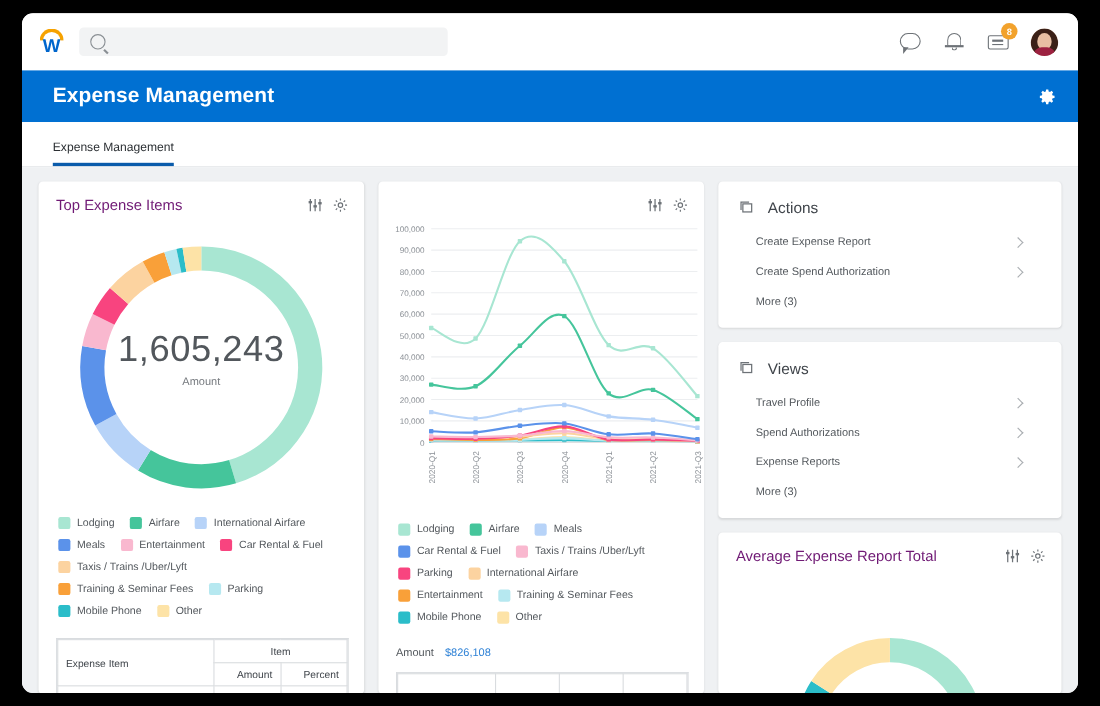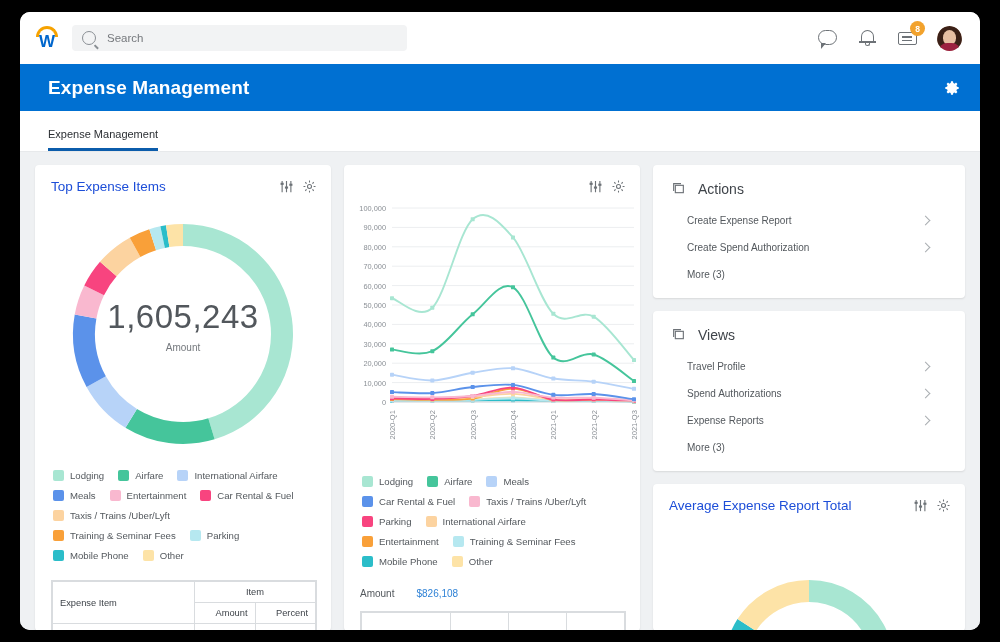--- a/index.html
+++ b/index.html
@@ -68,21 +68,21 @@
 
   
   .tabstrip{height:40px;background:#fff;display:flex;align-items:flex-end;padding:0 28px;border-bottom:1px solid #e7e9eb;}
   .tab{font-size:11px;color:#2b2f33;padding-bottom:8px;border-bottom:3px solid #0b5cab;cursor:pointer;}
 
   
   .canvas{background:#eff1f3;height:calc(100% - 52px - 47px - 40px);padding:13px 15px 0 15px;box-sizing:border-box;display:flex;gap:13px;overflow:hidden;}
   .col{display:flex;flex-direction:column;gap:13px;}
   .card{background:#fff;border-radius:4px;box-shadow:0 1px 2px rgba(0,0,0,.10);overflow:hidden;}
   .card-head{display:flex;align-items:center;padding:14px 14px 0 16px;}
-  .card-title{font-size:13.5px;color:#1d4ed8;}
+  .card-title{font-size:13.5px;color:#701a75;}
   .card-icons{margin-left:auto;display:flex;gap:8px;align-items:center;}
   .ico-sliders{width:15px;height:15px;position:relative;cursor:pointer;}
   .ico-gear{width:15px;height:15px;position:relative;cursor:pointer;}
 
   
   .donut-wrap{position:relative;width:100%;height:272px;}
   .donut-center{
     position:absolute;left:0;right:0;top:104px;text-align:center;pointer-events:none;
   }
   .donut-num{font-size:33px;color:#52575c;letter-spacing:.5px;}
@@ -99,21 +99,21 @@
   .mtable table{border-collapse:collapse;width:100%;}
   .mtable td{border:1px solid #d9dcdf;font-size:9.3px;color:#3f444a;padding:5px 7px;}
   .th-total{text-align:center;}
   .th-r{text-align:right;}
   .cell-exp{vertical-align:middle;}
 
   
   .lchart{position:relative;width:100%;height:278px;padding-left:2px;box-sizing:border-box;}
   .amount-row{padding:6px 0 0 16px;display:flex;gap:10px;align-items:center;}
   .amount-lbl{font-size:10px;color:#53585d;}
-  .amount-val{font-size:10px;color:#2f82d6;cursor:pointer;margin-left:12px;}
+  .amount-val{font-size:10px;color:#2f82d6;cursor:pointer;}
   .btable{margin:12px 14px 0 16px;border:1px solid #d9dcdf;border-bottom:none;height:22px;}
   .btable table{border-collapse:collapse;width:100%;}
   .btable td{border:1px solid #d9dcdf;height:20px;}
 
   
   .panel{background:#fff;border-radius:4px;box-shadow:0 1px 2px rgba(0,0,0,.10);padding:16px 32px 10px 18px;}
   .panel-head{display:flex;align-items:center;gap:11px;margin-bottom:10px;}
   .panel-title{font-size:14px;color:#3f444a;}
   .copy-ico{width:16px;height:16px;position:relative;flex:0 0 auto;}
   .plist{}
@@ -130,21 +130,20 @@
 <div id="root">
  <div class="window">
 
   <div class="topbar">
     <div class="wd-logo">
       <div class="arc"></div>
       <div class="w">W</div>
     </div>
     <div class="search">
       <div class="mag"></div>
-      <input placeholder="Search" style="">
     </div>
 
     <div class="topicons">
       <div class="ticon">
         <div class="chat-b"></div>
       </div>
       <div class="ticon">
         <div class="bell-b"></div>
         <div class="bell-l"></div>
         <div class="bell-c"></div>

